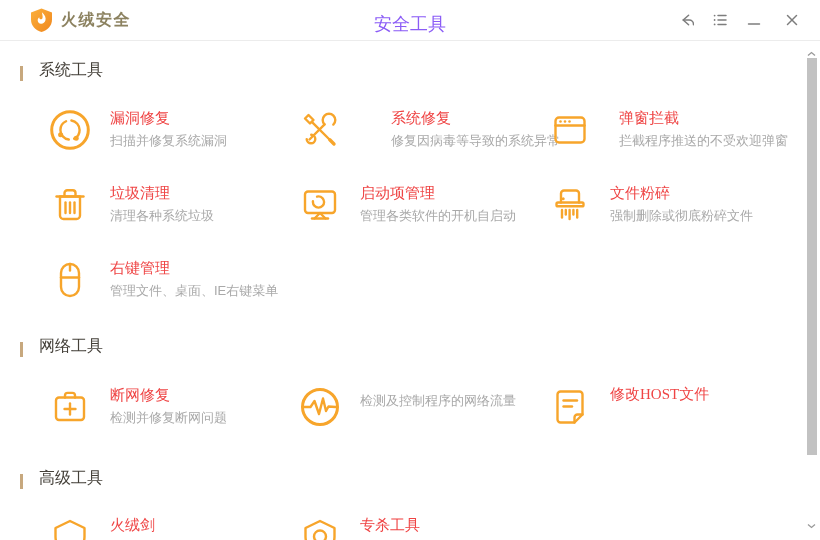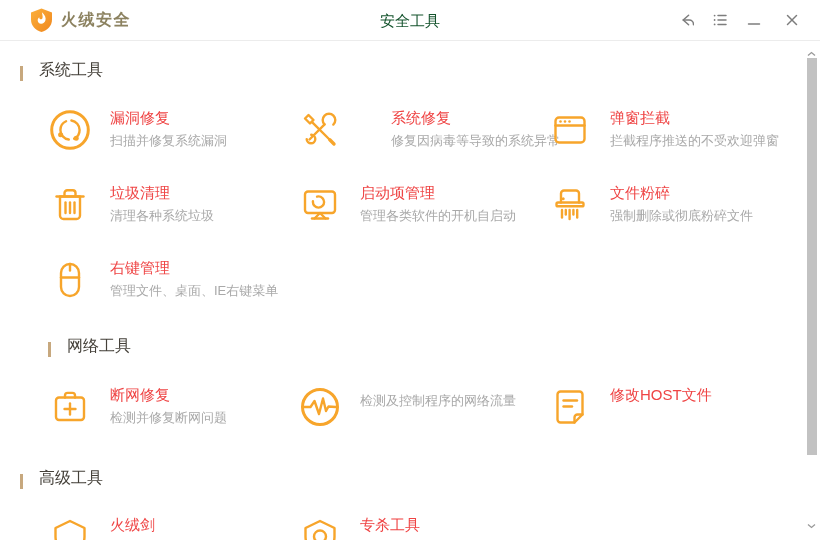--- a/index.html
+++ b/index.html
@@ -5,33 +5,33 @@
   html,body{margin:0;padding:0;}
   body{
     width:820px;height:540px;overflow:hidden;background:#ffffff;position:relative;
     font-family:"Liberation Sans","DejaVu Sans",sans-serif;
     -webkit-font-smoothing:antialiased;
   }
   
   .titlebar{position:absolute;top:0;left:0;right:0;height:40px;background:#fff;border-bottom:1px solid #ececec;}
   .brand{position:absolute;left:30px;top:8px;display:flex;align-items:center;gap:8px;}
   .brand-name{font-size:16px;font-weight:bold;color:#8C8260;letter-spacing:1.5px;}
-  .page-title{position:absolute;left:0;right:0;top:12px;text-align:center;font-size:15px;color:#14532d;pointer-events:none;}
+  .page-title{position:absolute;left:0;right:0;top:12px;text-align:center;font-size:18px;color:#8b5cf6;pointer-events:none;}
   .tb-btn{position:absolute;top:10px;width:20px;height:20px;display:flex;align-items:center;justify-content:center;cursor:pointer;}
   .tb-btn svg{stroke:#7d7d7d;fill:none;stroke-width:1.5;stroke-linecap:round;stroke-linejoin:round;}
   .btn-back{left:675px;}
   .btn-menu{left:710px;}
   .btn-min{left:744px;}
   .btn-close{left:782px;}
   
   .section-header{position:absolute;left:20px;display:flex;align-items:flex-end;height:20px;}
   .section-bar{width:3px;height:15px;background:#C7A87E;margin-right:16px;}
   .section-title{font-size:16px;color:#45413a;}
   .sh-sys{top:61px;}
-  .sh-net{top:337px;margin-left:28px;}
+  .sh-net{top:337px;}
   .sh-adv{top:469px;}
   
   .tool{position:absolute;width:245px;display:flex;cursor:pointer;}
   .ticon{width:44px;height:44px;flex:0 0 44px;margin-right:18px;}
   .ticon svg{width:44px;height:44px;stroke:#F7A52B;fill:none;stroke-width:2.4;stroke-linecap:round;stroke-linejoin:round;}
   .ttext{padding-top:1px;}
   .tname{font-size:15px;line-height:17px;color:#ef4444;}
   .tdesc{font-size:13px;line-height:15px;color:#a9a9a9;margin-top:7px;white-space:nowrap;}
   
   .scroll-arrow{position:absolute;right:3px;width:11px;height:8px;display:flex;align-items:center;justify-content:center;cursor:pointer;}
@@ -129,21 +129,21 @@
       <line x1="26.6" y1="16.4" x2="11.5" y2="31.5"></line>
       <circle cx="13" cy="31" r="4.3" stroke-dasharray="20 7" stroke-dashoffset="7"></circle>
     </svg>
   </span>
   <div class="ttext">
     <div class="tname">系统修复</div>
     <div class="tdesc">修复因病毒等导致的系统异常</div>
   </div>
 </div>
 
-<div class="tool" style="left:548px;top:108px;">
+<div class="tool" style="left:548px;top:108px;gap:9px;">
   <span class="ticon">
     <svg viewBox="0 0 44 44">
       <rect x="7.5" y="9.5" width="29" height="25" rx="3.5"></rect>
       <line x1="7.5" y1="17.5" x2="36.5" y2="17.5"></line>
       <circle cx="12.5" cy="13.5" r="1.3" fill="#F7A52B" stroke="none"></circle>
       <circle cx="17" cy="13.5" r="1.3" fill="#F7A52B" stroke="none"></circle>
       <circle cx="21.5" cy="13.5" r="1.3" fill="#F7A52B" stroke="none"></circle>
     </svg>
   </span>
   <div class="ttext">
@@ -237,21 +237,21 @@
     <svg viewBox="0 0 44 44">
       <circle cx="22" cy="22" r="17.5" stroke-width="3"></circle>
       <polyline points="6.5,22 12.5,22 16.5,16 21,29 25,13.5 28,26 30.5,21.5 37.5,22"></polyline>
     </svg>
   </span>
   <div class="ttext">
     <div class="tdesc">检测及控制程序的网络流量</div>
   </div>
 </div>
 
-<div class="tool" style="left:548px;top:385px;">
+<div class="tool" style="left:548px;top:385px;font-family:Liberation Serif, serif;">
   <span class="ticon">
     <svg viewBox="0 0 44 44">
       <path d="M31.5 6.5 H12.5 A3 3 0 0 0 9.5 9.5 V34.5 A3 3 0 0 0 12.5 37.5 H26.5 L34.5 29.5 V9.5 A3 3 0 0 0 31.5 6.5 Z"></path>
       <path d="M26.5 37.5 V32.5 A3 3 0 0 1 29.5 29.5 H34.5"></path>
       <line x1="15.5" y1="15.5" x2="29" y2="15.5"></line>
       <line x1="15.5" y1="21.5" x2="24" y2="21.5"></line>
     </svg>
   </span>
   <div class="ttext">
     <div class="tname">修改HOST文件</div>

